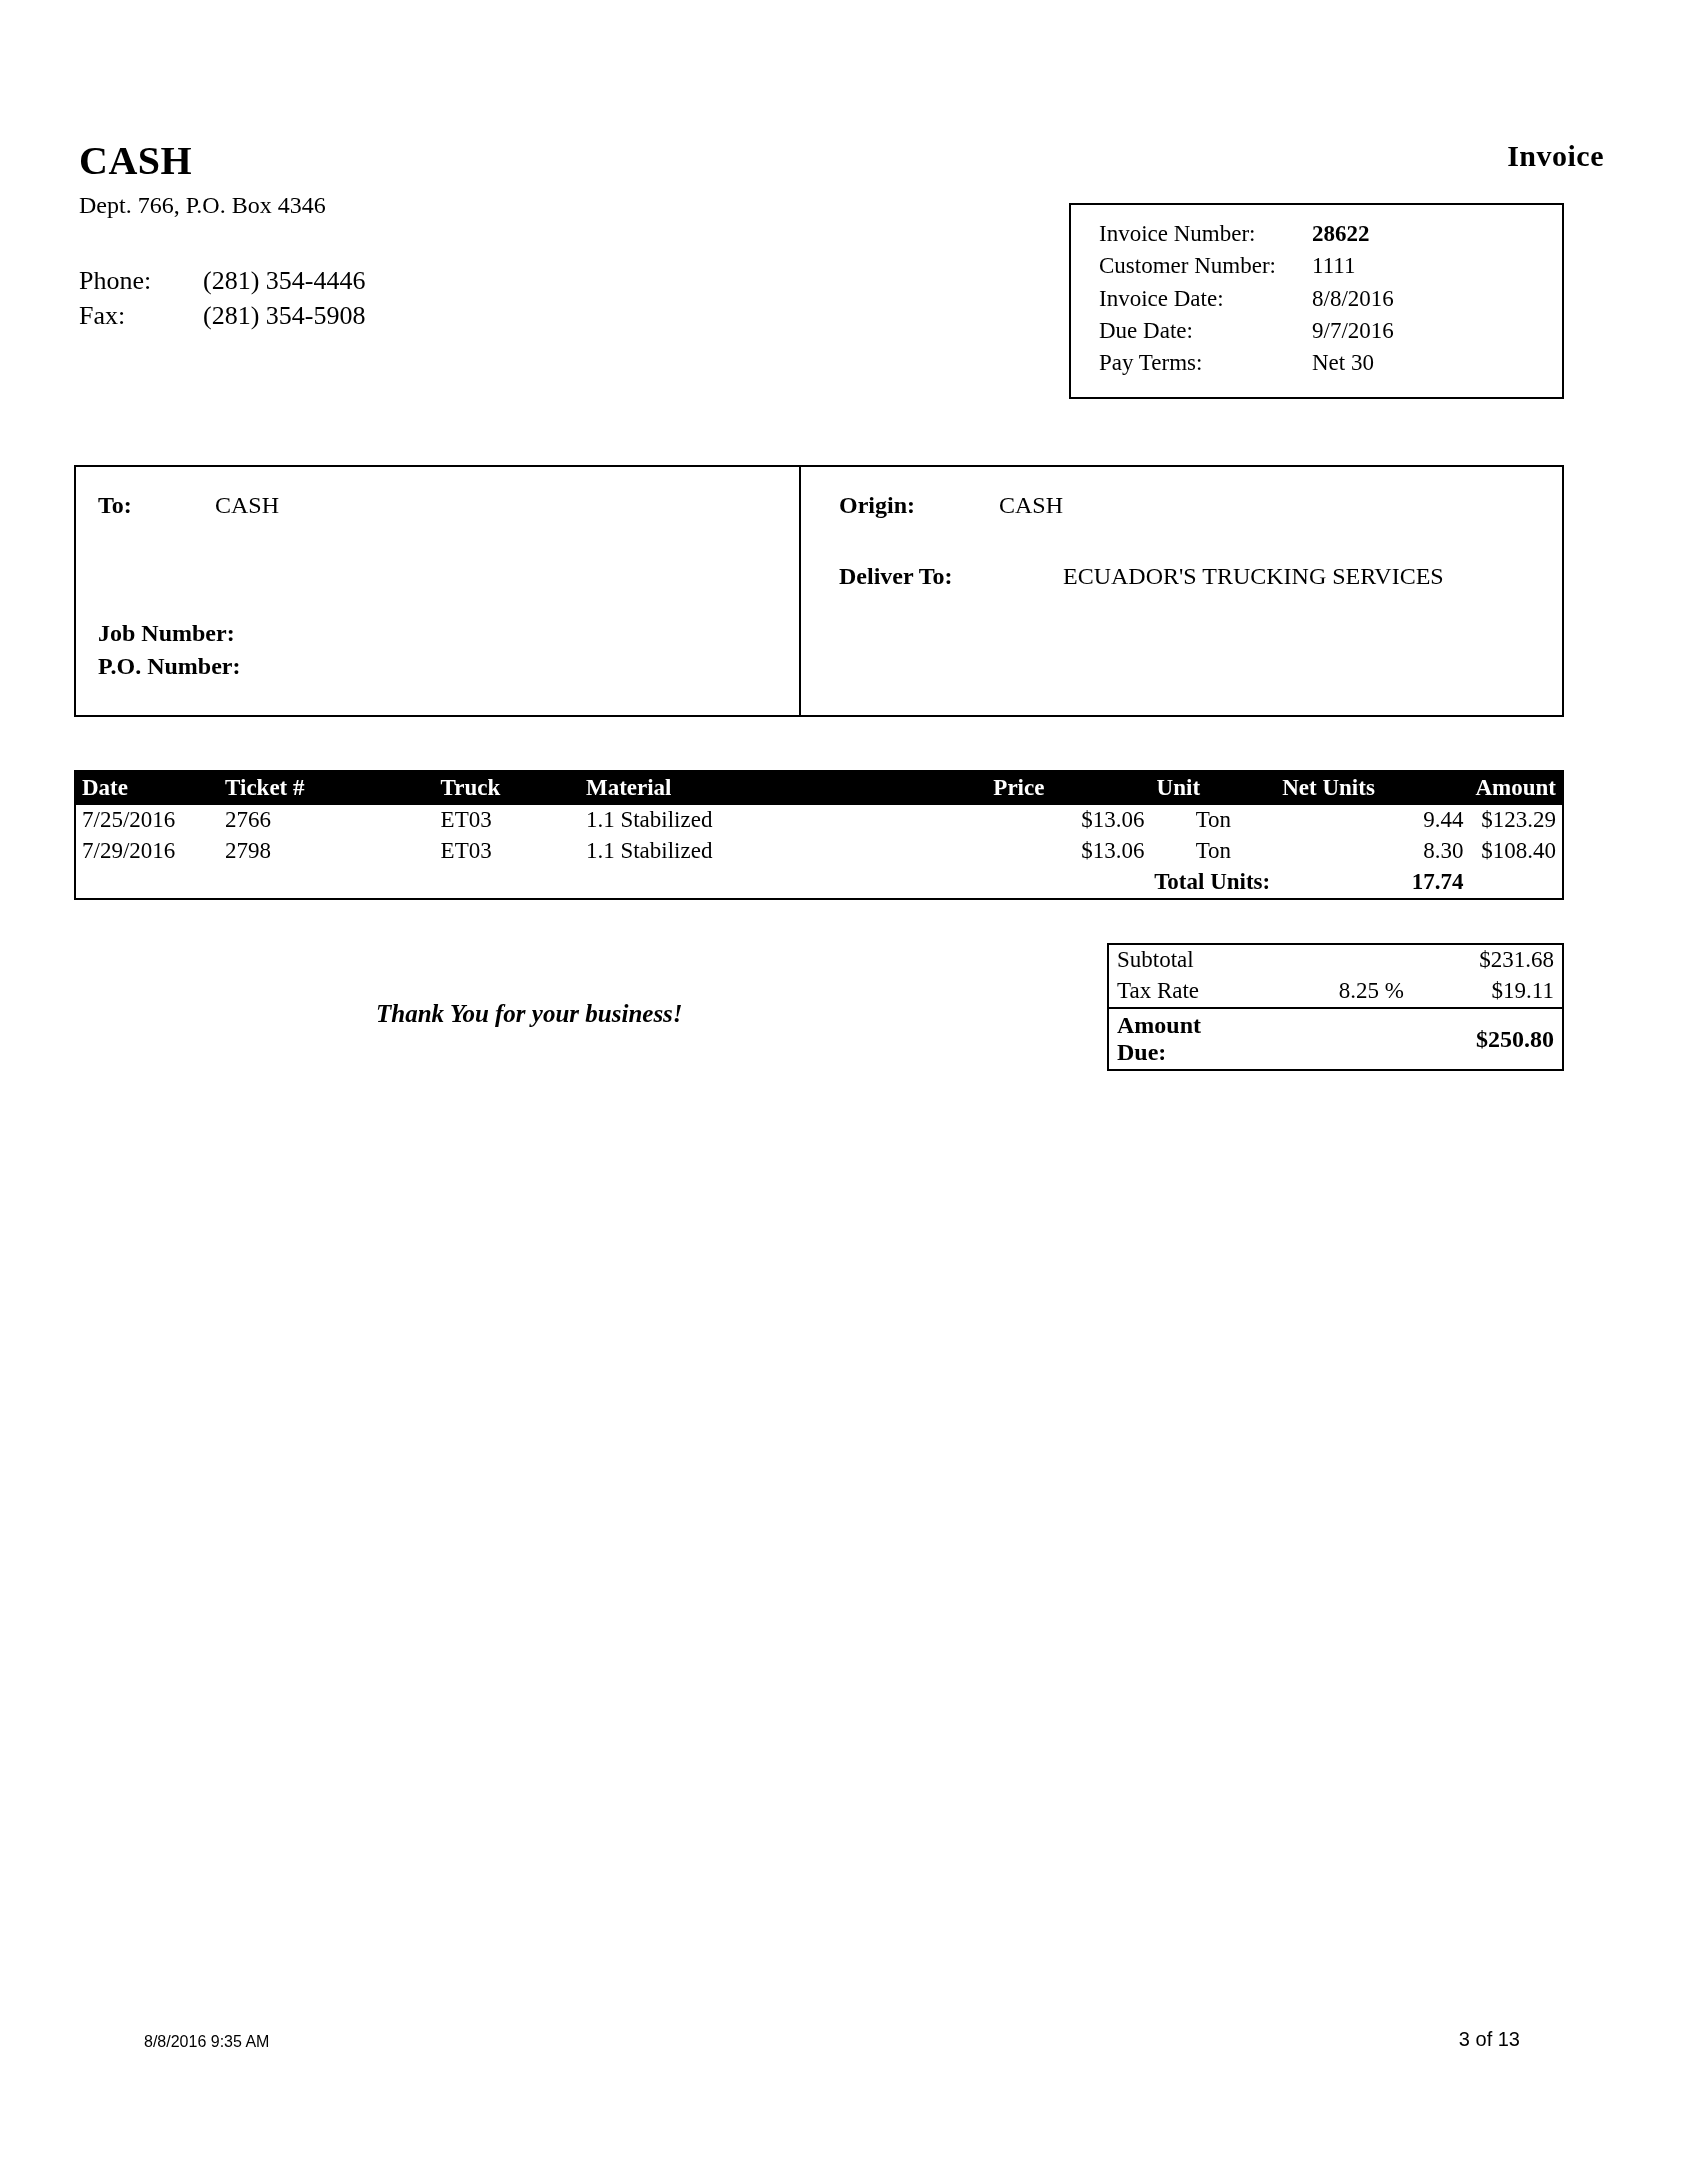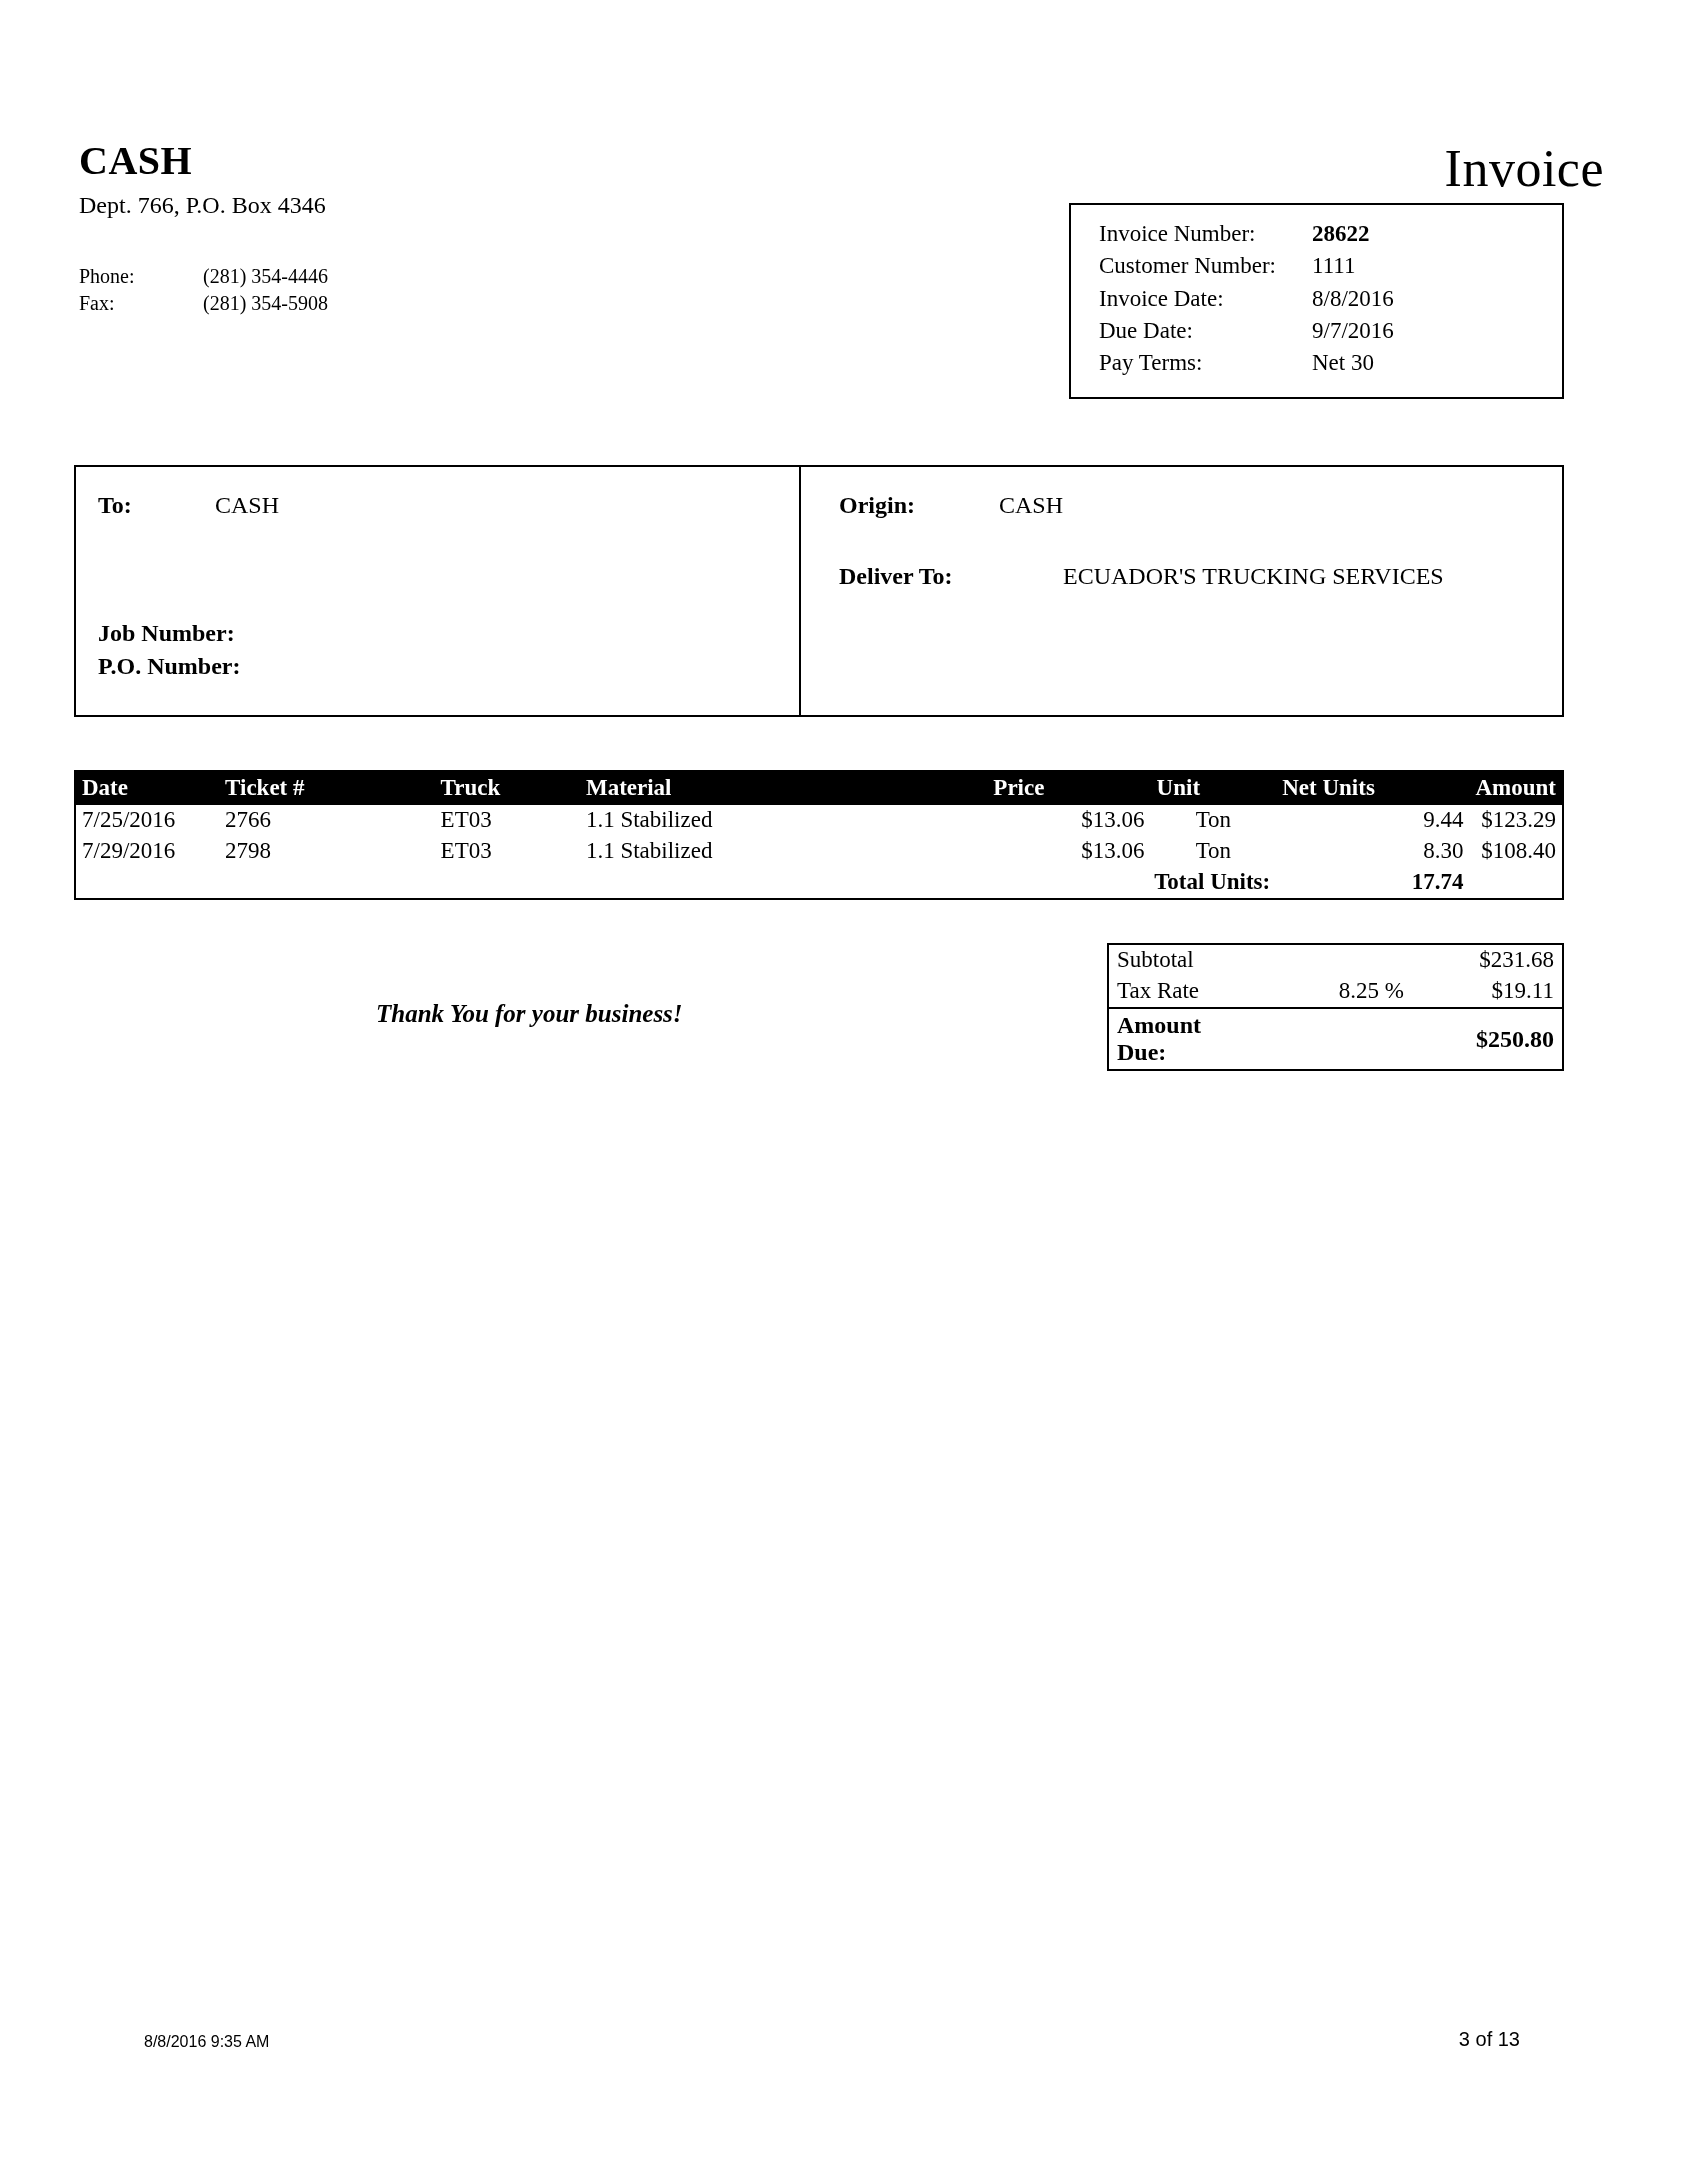--- a/index.html
+++ b/index.html
@@ -34,36 +34,36 @@
     letter-spacing: 0.5px;
     line-height: 1.1;
   }
   .company-addr {
     font-size: 24px;
     line-height: 1.35;
     margin-top: 6px;
   }
   .contact-table {
     margin-top: 42px;
-    font-size: 20px;
+    font-size: 26px;
     line-height: 1.35;
     border-collapse: collapse;
   }
   .contact-table td {
     padding: 0;
     vertical-align: top;
   }
   .contact-label { width: 124px; }
 
   .invoice-title {
     position: absolute;
     right: 79px;
     top: 139px;
-    font-size: 52px;
-    font-weight: normal;
+    font-size: 30px;
+    font-weight: bold;
     letter-spacing: 0.5px;
   }
 
   
   .meta-box {
     position: absolute;
     left: 1069px;
     top: 203px;
     width: 495px;
     border: 2px solid #000;

